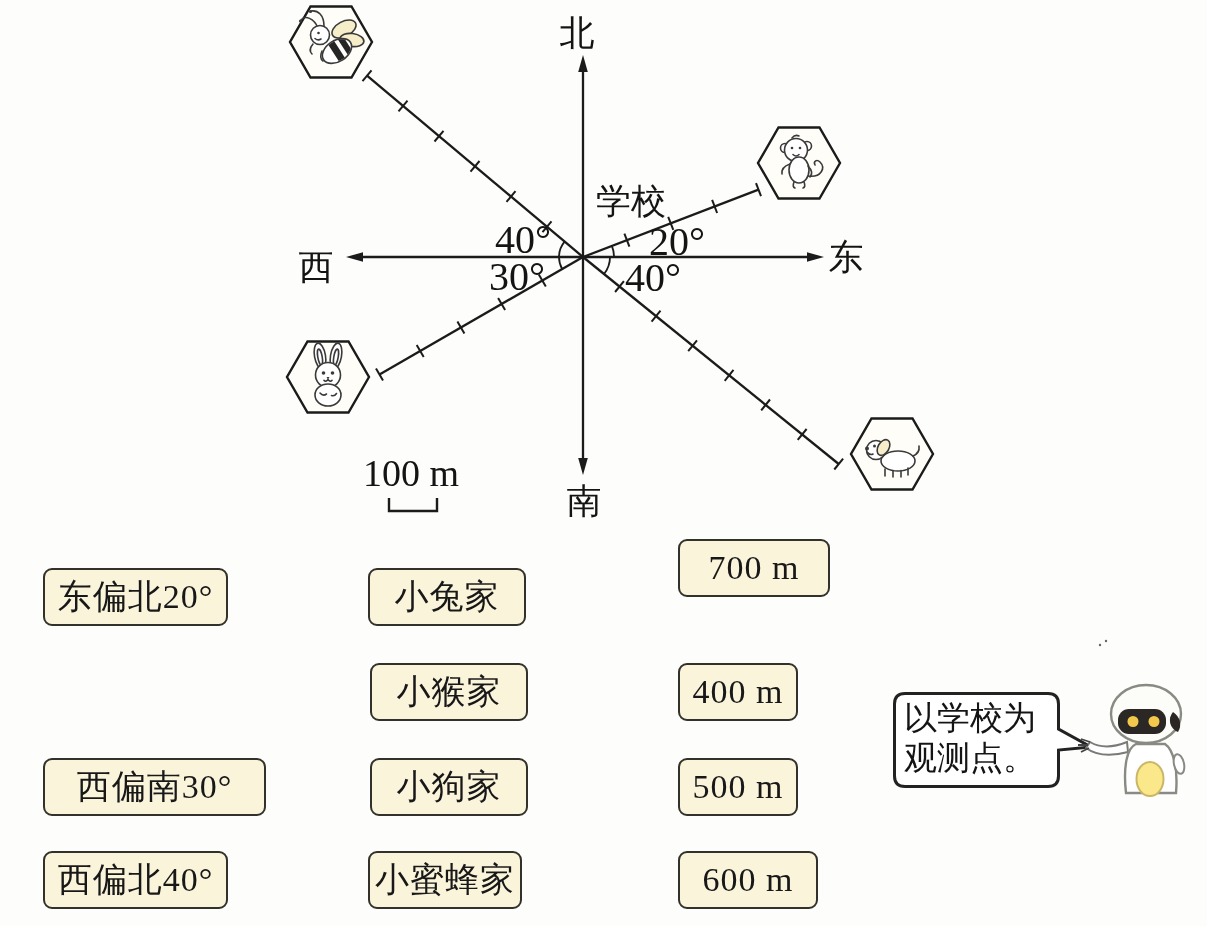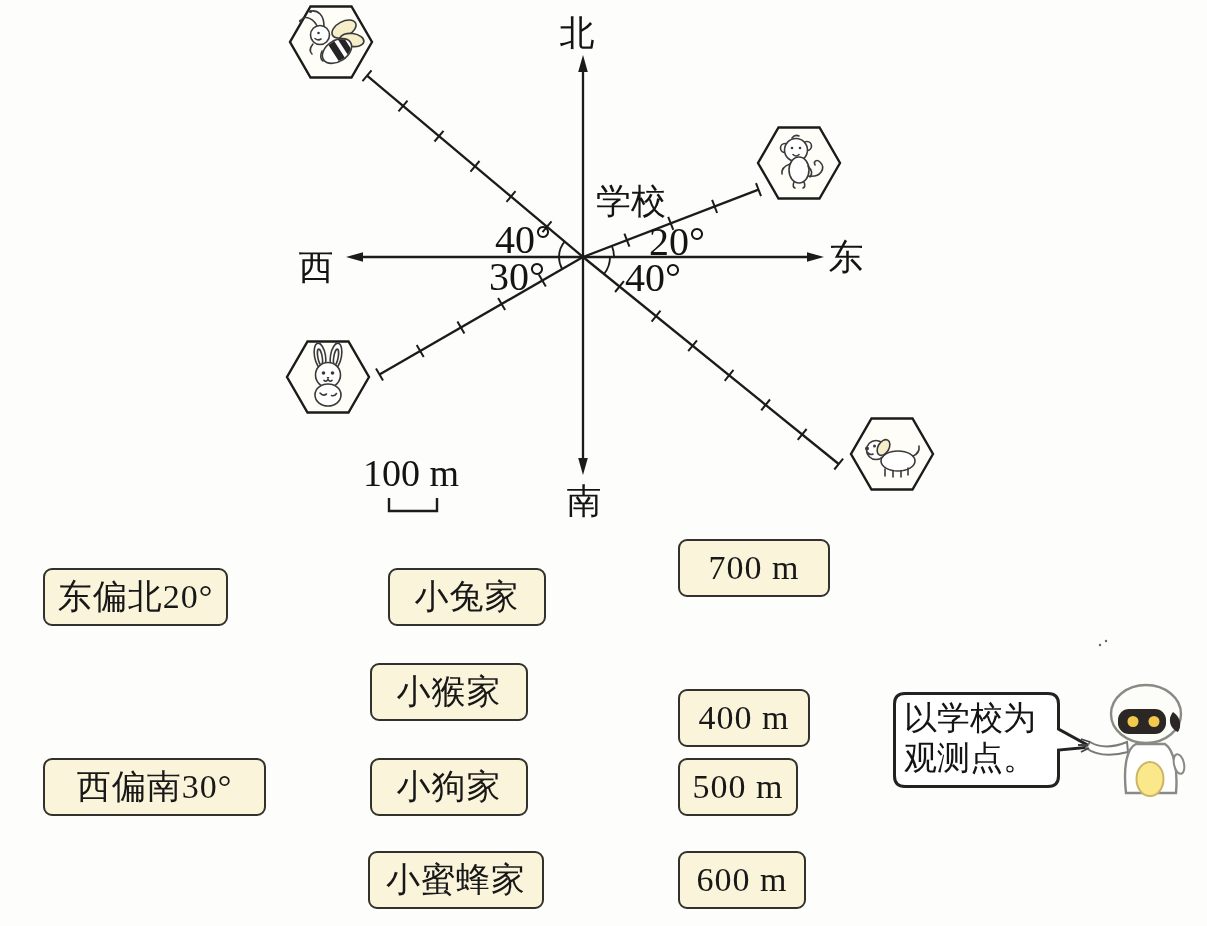--- a/index.html
+++ b/index.html
@@ -170,23 +170,24 @@
       <ellipse cx="1146" cy="714" rx="35" ry="29" fill="#fcfcf9" stroke="#8a8a84" stroke-width="2.4"></ellipse>
       <rect x="1118" y="709" width="48" height="25" rx="11" fill="#2b2724"></rect>
       <circle cx="1133" cy="721.5" r="5.5" fill="#f3c94d"></circle>
       <circle cx="1154" cy="721.5" r="5.5" fill="#f3c94d"></circle>
       <path d="M1173,712 a19,16 0 0,1 5,20 a14,13 0 0,1 -5,-20 z" fill="#2b2724"></path>
     </g>
   </svg>
 
   <div class="match-box" style="left:43px;top:568px;width:185px">东偏北20°</div>
   <div class="match-box" style="left:43px;top:758px;width:223px">西偏南30°</div>
+  <div class="match-box" style="left:43px;top:851px;width:185px">西偏北40°</div>
 
-  <div class="match-box" style="left:388px;top:568px;width:158px">小兔家</div>
+  <div class="match-box" style="left:368px;top:568px;width:158px">小兔家</div>
   <div class="match-box" style="left:370px;top:758px;width:158px">小狗家</div>
   <div class="match-box" style="left:370px;top:663px;width:158px">小猴家</div>
-  <div class="match-box" style="left:368px;top:851px;width:176px">小蜜蜂家</div>
+  <div class="match-box" style="left:368px;top:851px;width:154px">小蜜蜂家</div>
 
   <div class="match-box" style="left:678px;top:539px;width:152px">700 m</div>
-  <div class="match-box" style="left:678px;top:689px;width:132px">400 m</div>
+  <div class="match-box" style="left:678px;top:663px;width:120px">400 m</div>
   <div class="match-box" style="left:678px;top:758px;width:120px">500 m</div>
-  <div class="match-box" style="left:678px;top:851px;width:128px">600 m</div>
+  <div class="match-box" style="left:678px;top:851px;width:140px">600 m</div>
 </div>
 
 </body></html>

